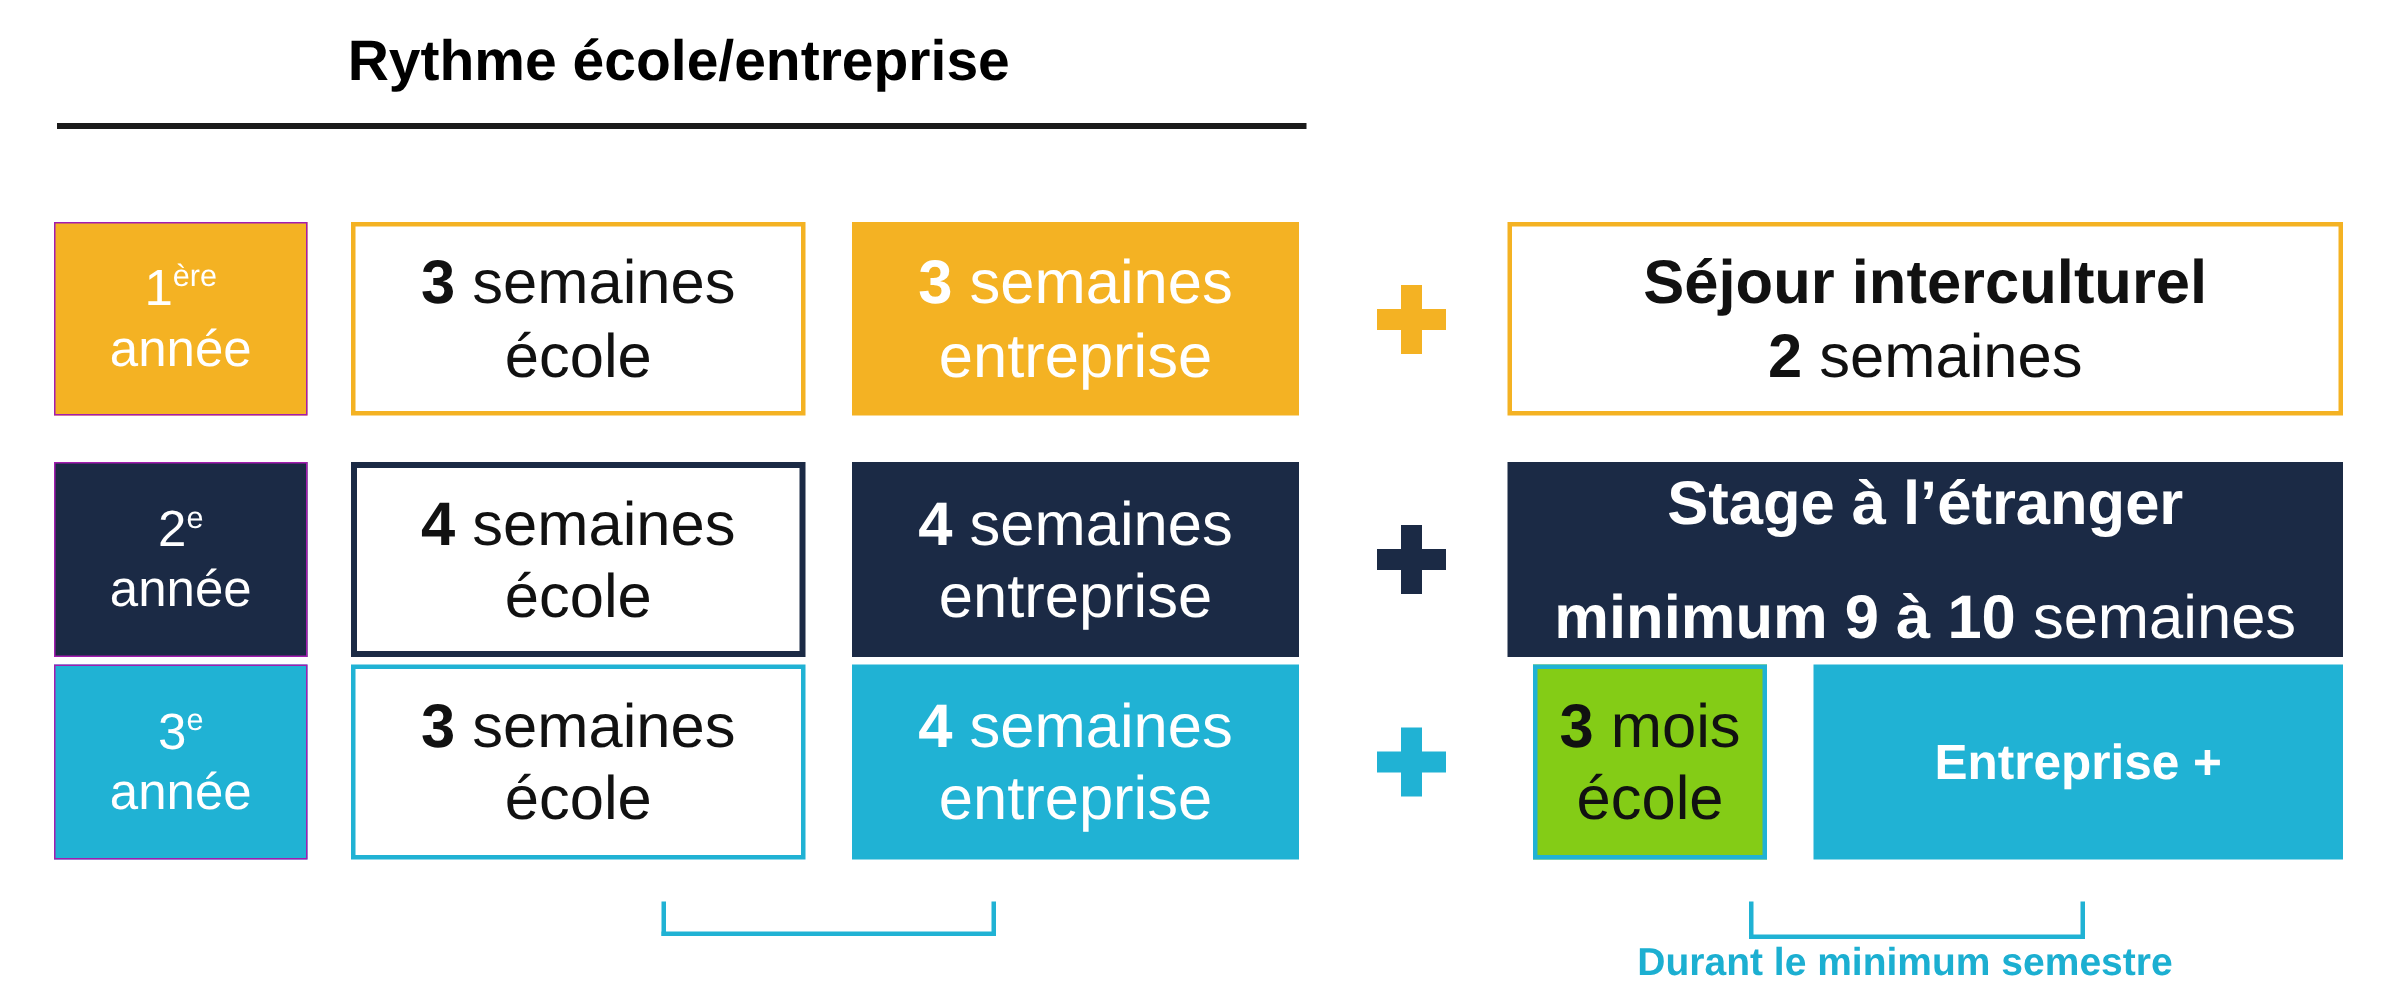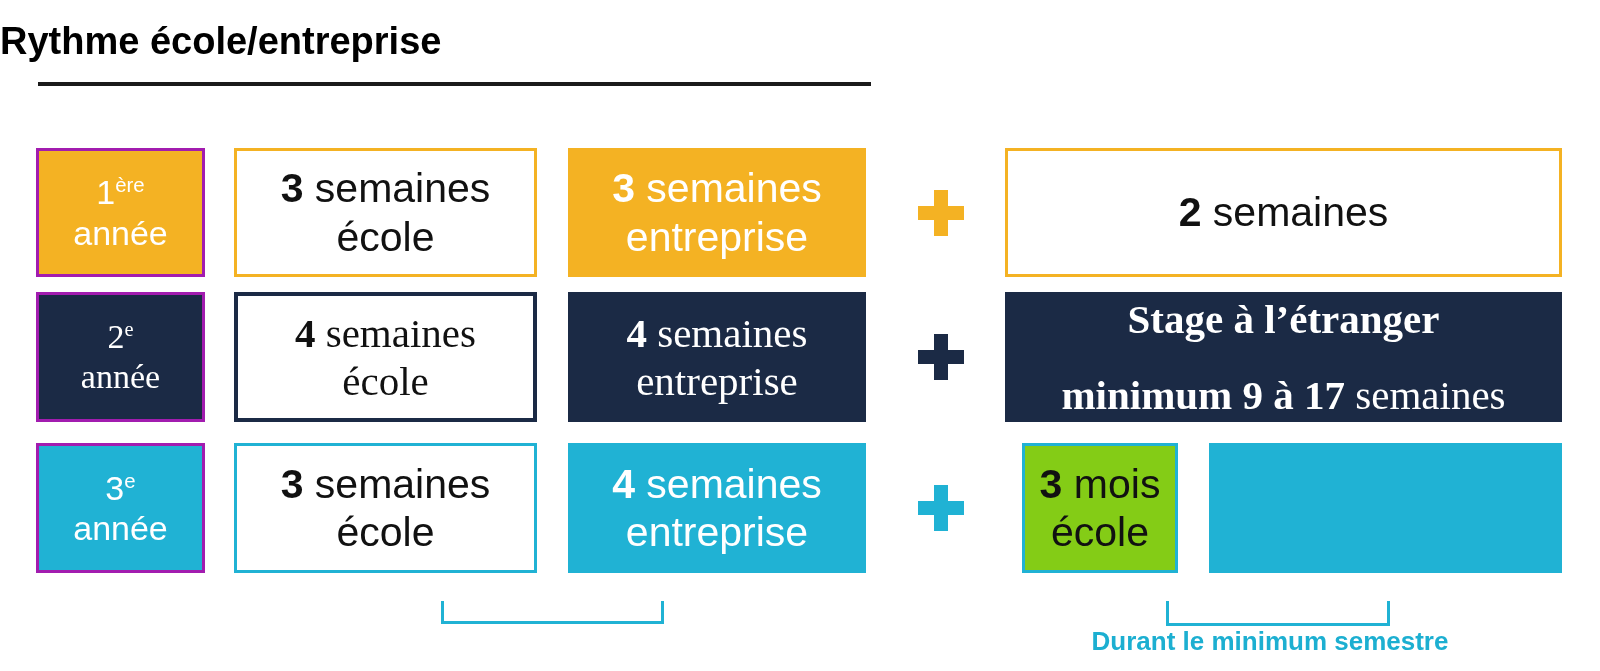--- a/index.html
+++ b/index.html
@@ -2,35 +2,35 @@
 <html><head>
 <meta charset="utf-8">
 <style>
   html,body{margin:0;padding:0;background:#fff;}
   #canvas{
     position:relative;width:1600px;height:671px;background:#ffffff;
     font-family:"Liberation Sans", sans-serif;overflow:hidden;
   }
   
   .title{
-    position:absolute;top:20px;left:0;width:905px;text-align:left;
+    position:absolute;top:20px;left:0;width:905px;text-align:center;
     font-size:38px;font-weight:bold;color:#000;letter-spacing:0;
   }
   .title-rule{position:absolute;left:38px;top:82px;width:833px;height:4px;background:#1a1a1a;}
   
   .rowgrp{position:absolute;left:0;width:1600px;}
   .row-1{top:148px;height:129px;--c:#F4B223;}
-  .row-2{top:292px;height:130px;font-family:Liberation Serif, serif;--c:#1B2A45;}
+  .row-2{top:308px;height:130px;--c:#1B2A45;}
   .row-3{top:443px;height:130px;--c:#20B2D4;}
   .box{
     position:absolute;top:0;height:100%;box-sizing:border-box;
     display:flex;flex-direction:column;justify-content:center;align-items:center;
     text-align:center;font-size:41px;line-height:1.18;color:#111;
   }
-  .year-box{left:36px;width:169px;background:var(--c);border:3px solid #a21caf;color:#fff;font-size:34px;}
+  .year-box{left:36px;width:169px;background:var(--c);border:1px solid #a21caf;color:#fff;font-size:34px;}
   .year-box sup{font-size:0.6em;line-height:0;vertical-align:super;}
   .school-box{left:234px;width:303px;background:#fff;border:3px solid var(--c);}
   .row-2 .school-box{border-width:4px;}
   .company-box{left:568px;width:298px;background:var(--c);color:#fff;}
   .extra-box{left:1005px;width:557px;}
   .row-1 .extra-box{background:#fff;border:3px solid var(--c);}
   .row-2 .extra-box{background:var(--c);color:#fff;gap:28px;}
   .mois-box{left:1022px;width:156px;background:#84cc16;border:3px solid var(--c);}
   .pfe-box{left:1209px;width:353px;background:var(--c);color:#fff;font-size:33px;font-weight:bold;}
   .plus{position:absolute;left:918px;top:calc(50% - 23px);width:46px;height:46px;}
@@ -64,41 +64,42 @@
     <div class="box school-box">
       <div><strong>3</strong>&nbsp;<span>semaines</span></div>
       <div>école</div>
     </div>
     <div class="box company-box">
       <div><strong>3</strong>&nbsp;<span>semaines</span></div>
       <div>entreprise</div>
     </div>
     <div class="plus"></div>
     <div class="box extra-box">
+      <div><strong>Séjour interculturel</strong></div>
       <div><strong>2</strong>&nbsp;<span>semaines</span></div>
     </div>
   </div>
 
   <div class="rowgrp row-2">
     <div class="box year-box">
       <div><span>2</span><sup>e</sup></div>
       <div>année</div>
     </div>
     <div class="box school-box">
       <div><strong>4</strong>&nbsp;<span>semaines</span></div>
       <div>école</div>
     </div>
     <div class="box company-box">
       <div><strong>4</strong>&nbsp;<span>semaines</span></div>
       <div>entreprise</div>
     </div>
     <div class="plus"></div>
     <div class="box extra-box">
       <div><strong>Stage à l’étranger</strong></div>
-      <div><strong>minimum 9 à 17</strong>&nbsp;<span>semaines</span></div>
+      <div><strong>minimum 9 à 10</strong>&nbsp;<span>semaines</span></div>
     </div>
   </div>
 
   <div class="rowgrp row-3">
     <div class="box year-box">
       <div><span>3</span><sup>e</sup></div>
       <div>année</div>
     </div>
     <div class="box school-box">
       <div><strong>3</strong>&nbsp;<span>semaines</span></div>
@@ -107,20 +108,21 @@
     <div class="box company-box">
       <div><strong>4</strong>&nbsp;<span>semaines</span></div>
       <div>entreprise</div>
     </div>
     <div class="plus"></div>
     <div class="box mois-box">
       <div><strong>3</strong>&nbsp;<span>mois</span></div>
       <div>école</div>
     </div>
     <div class="box pfe-box">
+      <div>Entreprise +</div>
     </div>
   </div>
 
   <div class="bracket" id="bracket-first"></div>
   <div class="bracket" id="bracket-second"></div>
   <div class="caption" id="caption-second">Durant le minimum semestre</div>
 
 </div>
 
 </body></html>

